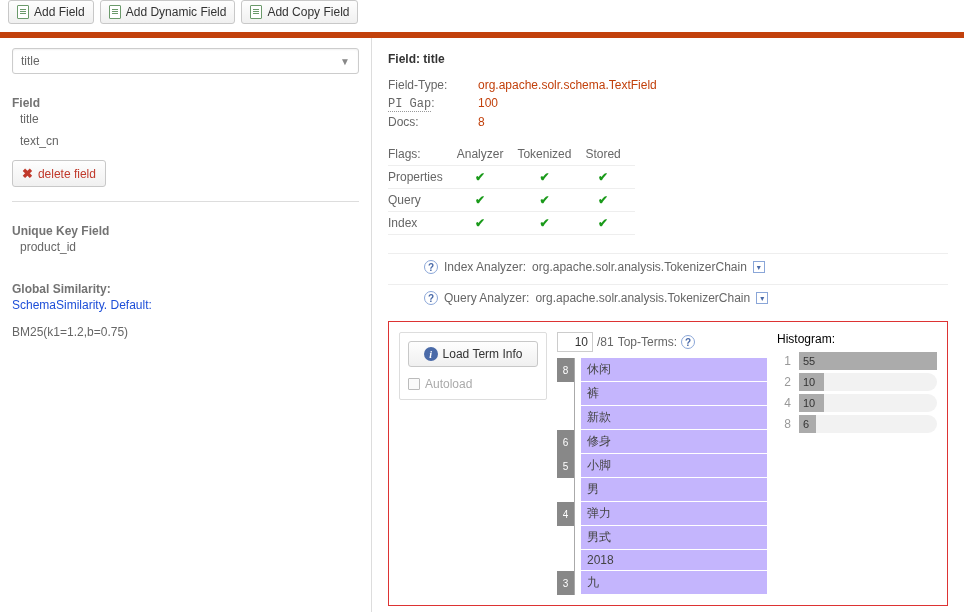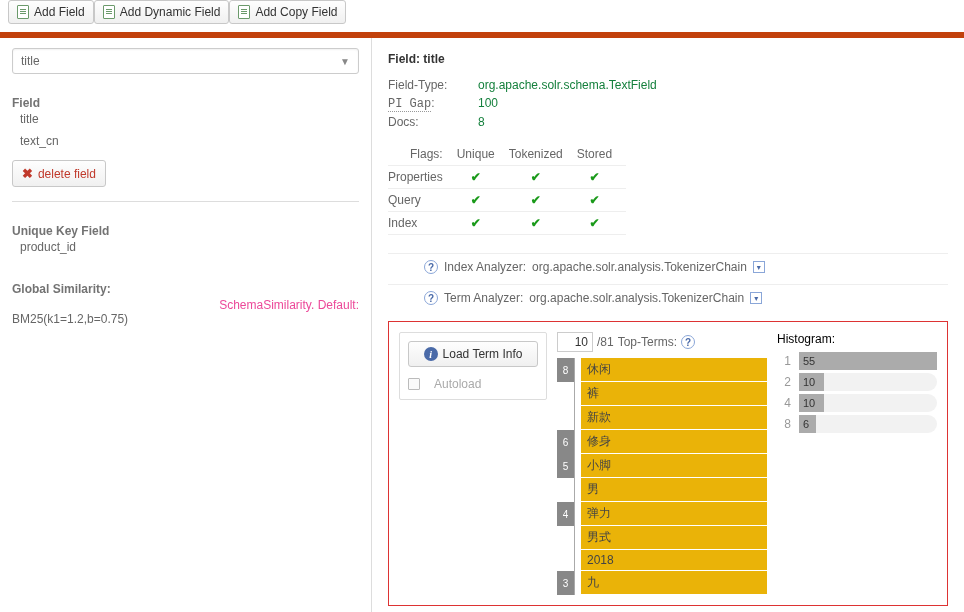--- a/index.html
+++ b/index.html
@@ -4,21 +4,21 @@
 <style>
   * { box-sizing: border-box; }
   body {
     margin: 0;
     font-family: Arial, "Helvetica Neue", Helvetica, sans-serif;
     font-size: 12px;
     color: #333;
     background: #fff;
     width: 964px;
   }
-  .toolbar { padding: 0 0 8px 8px; display: flex; }
+  .toolbar { padding: 0 0 8px 8px; display: flex; gap: 6px; }
   .btn {
     background: linear-gradient(#fefefe, #f0f0f0);
     border: 1px solid #c8c8c8;
     border-radius: 3px;
     padding: 4px 8px;
     font-size: 12px;
     color: #333;
     display: inline-flex;
     align-items: center;
     gap: 5px;
@@ -64,24 +64,24 @@
     font-size: 12px;
     color: #c0392b;
     display: inline-flex; align-items: center; gap: 5px; cursor: pointer;
   }
   .x-icon { color: #c0392b; font-weight: bold; font-size: 13px; }
   .hr { border-top: 1px solid #ddd; margin: 14px 0; }
   .dotted { border-bottom: 1px dotted #999; cursor: help; font-family: Liberation Mono, monospace; }
   .rhead { font-weight: bold; color: #333; padding: 4px 0 10px 0; }
   .meta-row { display: flex; padding: 2px 0; }
   .meta-k { width: 90px; color: #666; }
-  .meta-v { color: #15803d; }
+  .meta-v { color: #c2410c; }
   .flags-table { margin-top: 12px; border-collapse: collapse; }
   .flags-table th, .flags-table td { padding: 4px 14px 4px 0; text-align: left; color: #666; font-weight: normal; border-bottom: 1px solid #eee; }
-  .flags-table th { font-weight: normal; text-align: right; }
+  .flags-table th { font-weight: normal; }
   .flags-table td.cell { text-align: center; }
   .check { color: #1a9a1a; font-weight: bold; }
   .analyzer-line { margin-top: 18px; color: #666; display: flex; align-items: center; gap: 6px; padding: 6px 0; border-top: 1px solid #eee; }
   .analyzer-line:first-of-type { margin-top: 22px; }
   .q-icon {
     width: 14px; height: 14px; border-radius: 50%;
     border: 1px solid #8aa6d8; color: #4a6aa8;
     display: inline-flex; align-items: center; justify-content: center;
     font-size: 10px; font-weight: bold;
   }
@@ -113,38 +113,38 @@
     font-size: 12px;
     color: #333;
     display: flex; align-items: center; gap: 5px; cursor: pointer; justify-content: center;
   }
   .info-icon {
     width: 14px; height: 14px; border-radius: 50%;
     background: #4a6aa8; color: #fff;
     display: inline-flex; align-items: center; justify-content: center;
     font-size: 10px; font-weight: bold; font-family: Georgia, serif; font-style: italic;
   }
-  .autoload { margin-top: 10px; color: #aaa; display: flex; align-items: center; gap: 14px; }
+  .autoload { margin-top: 10px; color: #aaa; display: flex; align-items: center; gap: 5px; }
   .cb { width: 12px; height: 12px; border: 1px solid #bbb; border-radius: 1px; background: #fafafa; display: inline-block; }
   .col2 { flex: 1; }
   .top-terms-head { display: flex; align-items: center; gap: 4px; color: #666; margin-bottom: 6px; }
   .num-in {
     width: 36px; height: 20px; border: 1px solid #ccc; text-align: right;
     padding: 0 4px; font-size: 12px; color: #333;
   }
   .term-rows { }
   .term-row { display: flex; gap: 6px; align-items: stretch; }
   .badge {
     width: 18px; min-width:18px; background: #888; color: #fff; font-size: 10px;
     display: flex; align-items: center; justify-content: center;
     border-right: 1px solid #aaa;
   }
   .badge.empty { background: transparent; }
   .term {
-    flex: 1; background: #eab308; border-bottom: 1px solid #fff;
+    flex: 1; background: #c4b5fd; border-bottom: 1px solid #fff;
     padding: 3px 6px; color: #444;
   }
   .col3 { width: 160px; }
   .hist-head { color: #000000; margin-bottom: 6px; }
   .hist-row { display: flex; align-items: center; gap: 8px; margin-bottom: 3px; }
   .hist-k { width: 14px; color: #999; text-align: right; }
   .hist-bar-track { flex: 1; background: #f2f2f2; height: 18px; position: relative; border-radius: 9px; }
   .hist-bar { background: #ababab; height: 100%; color: #333; font-size: 11px; padding-left: 4px; display: flex; align-items: center; }
 </style>
 </head>
@@ -181,22 +181,22 @@
       <span class="x-icon">✖</span>
       <span>delete field</span>
     </button>
 
     <div class="hr"></div>
 
     <div class="lbl">Unique Key Field</div>
     <div class="val">product_id</div>
 
     <div class="lbl">Global Similarity:</div>
-    <div style="color:#ec4899; padding-top:2px;text-align:right;">SchemaSimilarity. Default:</div>
-    <div style="color:#666;">BM25(k1=1.2,b=0.75)</div>
+    <div style="color:#1d4ed8; padding-top:2px;">SchemaSimilarity. Default:</div>
+    <div style="color:#666;margin-top:13px;">BM25(k1=1.2,b=0.75)</div>
   </div>
 
   <div class="right">
     <div class="rhead">Field: title</div>
 
     <div class="meta-row">
       <div class="meta-k">Field-Type:</div>
       <div class="meta-v">org.apache.solr.schema.TextField</div>
     </div>
     <div class="meta-row">
@@ -205,21 +205,21 @@
     </div>
     <div class="meta-row">
       <div class="meta-k">Docs:</div>
       <div class="meta-v">8</div>
     </div>
 
     <table class="flags-table">
       <tbody>
           <tr>
         <th>Flags:</th>
-        <th>Unique</th>
+        <th>Analyzer</th>
         <th>Tokenized</th>
         <th>Stored</th>
       </tr>
       <tr>
         <td>Properties</td>
         <td class="cell"><span class="check">✔</span></td>
         <td class="cell"><span class="check">✔</span></td>
         <td class="cell"><span class="check">✔</span></td>
       </tr>
       <tr>
@@ -240,21 +240,21 @@
     <div class="analyzer-line">
       <span style="width:30px"></span>
       <span class="q-icon">?</span>
       <span>Index Analyzer:</span>
       <span>org.apache.solr.analysis.TokenizerChain</span>
       <span class="drop-toggle">▾</span>
     </div>
     <div class="analyzer-line" style="margin-top:4px;">
       <span style="width:30px"></span>
       <span class="q-icon">?</span>
-      <span>Term Analyzer:</span>
+      <span>Query Analyzer:</span>
       <span>org.apache.solr.analysis.TokenizerChain</span>
       <span class="drop-toggle">▾</span>
     </div>
 
     <div class="redbox">
       <div class="col1">
         <button class="load-btn">
           <span class="info-icon">i</span>
           <span>Load Term Info</span>
         </button>

